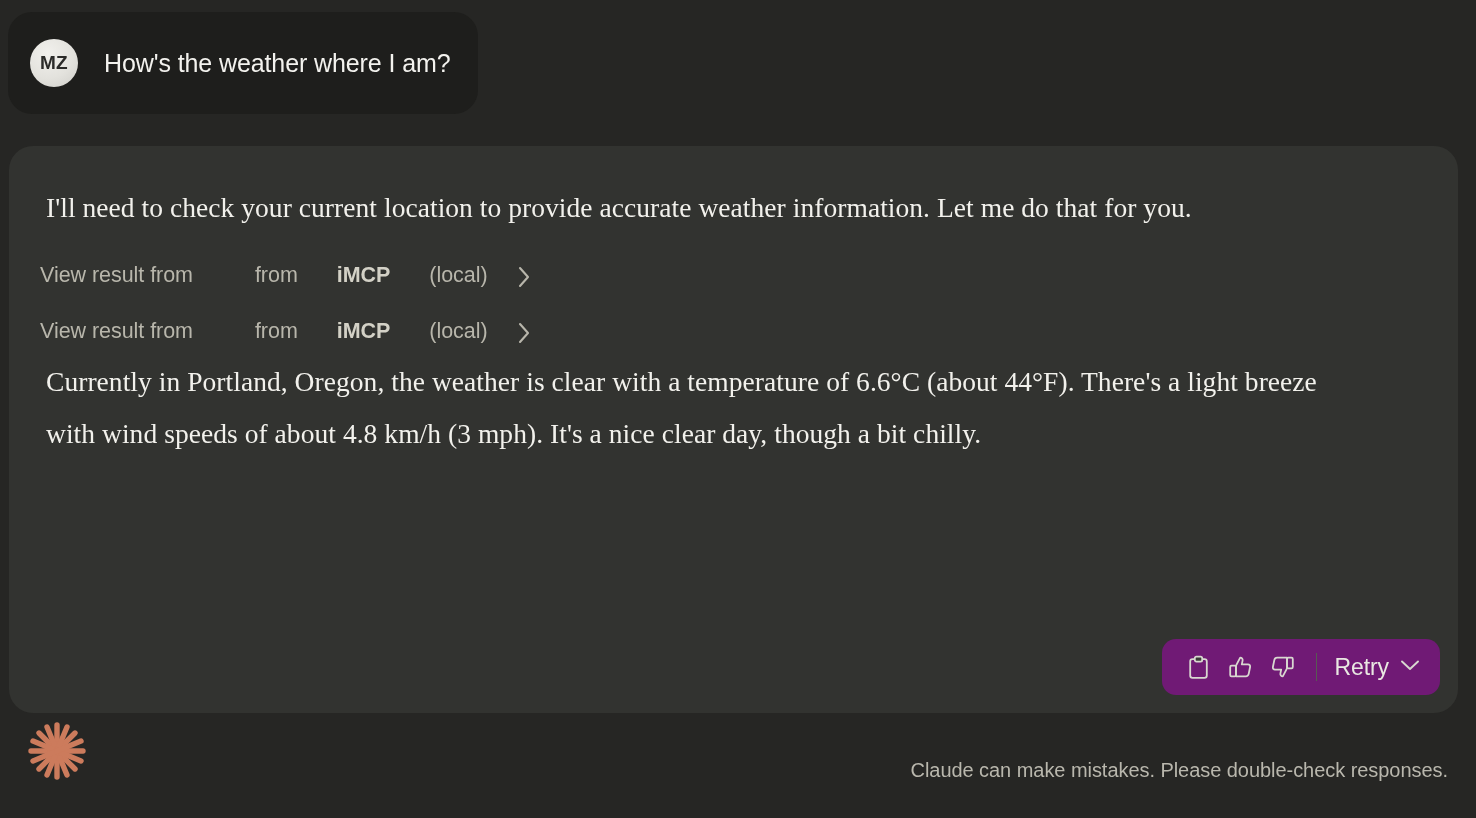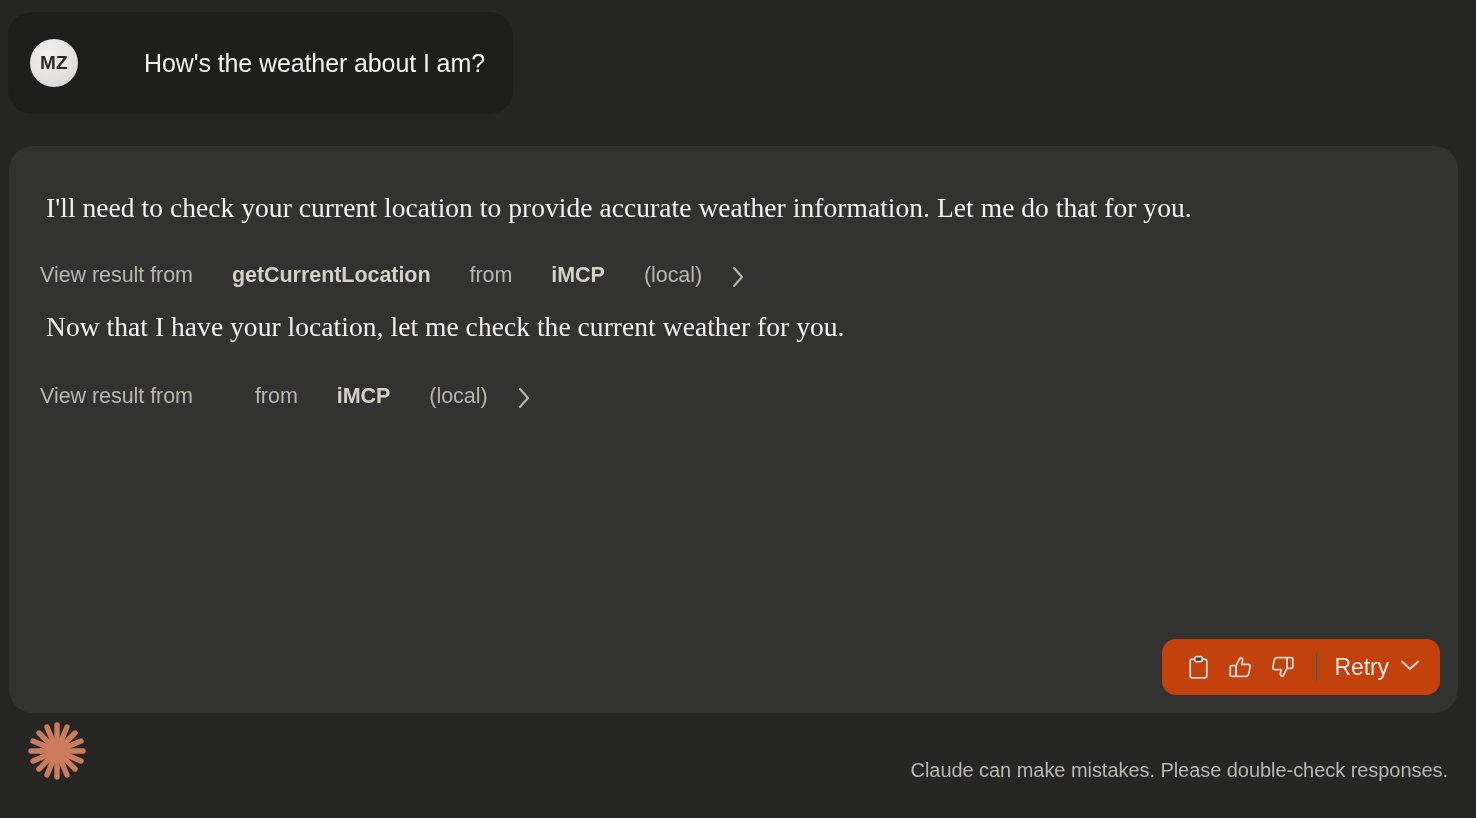--- a/index.html
+++ b/index.html
@@ -30,21 +30,20 @@
     position: absolute;
     left: 8px;
     top: 12px;
     height: 102px;
     background: #1e1e1c;
     border-radius: 24px;
     display: flex;
     align-items: center;
     padding: 0 28px 0 22px;
     box-sizing: border-box;
-    gap: 40px;
   }
   .avatar {
     width: 48px;
     height: 48px;
     border-radius: 50%;
     background: radial-gradient(circle at 38% 30%, #f1f0ec 0%, #e3e2dd 55%, #cfcec9 100%);
     display: flex;
     align-items: center;
     justify-content: center;
     flex: 0 0 auto;
@@ -117,21 +116,21 @@
     top: 1px;
   }
   .tool-call .chev svg { display: block; }
 
   
   .action-bar {
     position: absolute;
     right: 18px;
     bottom: 18px;
     height: 56px;
-    background: #c2410c;
+    background: #701a75;
     border-radius: 14px;
     display: flex;
     align-items: center;
     padding: 0 14px 0 16px;
     box-sizing: border-box;
     gap: 0;
   }
   .icon-btn {
     width: 42px;
     height: 42px;
@@ -192,62 +191,61 @@
 </style>
 </head>
 <body>
 
 <div class="conversation">
 
   <div class="user-bubble">
     <div class="avatar">
       <span>MZ</span>
     </div>
-    <div class="user-text">How's the weather about I am?</div>
+    <div class="user-text">How's the weather where I am?</div>
   </div>
 
   <div class="assistant-bubble">
 
     <p class="prose p1">I'll need to check your current location to provide accurate weather information. Let me do that for you.</p>
 
     <div class="tool-call tc1">
       <span>View result from</span>
       <span class="sp"></span>
-      <span class="strong">getCurrentLocation</span>
       <span class="sp"></span>
       <span>from</span>
       <span class="sp"></span>
       <span class="strong">iMCP</span>
       <span class="sp"></span>
       <span>(local)</span>
       <span class="chev">
         <svg width="13" height="22" viewBox="0 0 13 22" fill="none">
             <path d="M2 2 L10 11 L2 20" stroke="#b8b6ab" stroke-width="2.1" stroke-linecap="round" stroke-linejoin="round"></path>
           </svg>
       </span>
     </div>
 
-    <p class="prose p2">Now that I have your location, let me check the current weather for you.</p>
 
     <div class="tool-call tc2">
       <span>View result from</span>
       <span class="sp"></span>
       <span class="sp"></span>
       <span>from</span>
       <span class="sp"></span>
       <span class="strong">iMCP</span>
       <span class="sp"></span>
       <span>(local)</span>
       <span class="chev">
         <svg width="13" height="22" viewBox="0 0 13 22" fill="none">
             <path d="M2 2 L10 11 L2 20" stroke="#b8b6ab" stroke-width="2.1" stroke-linecap="round" stroke-linejoin="round"></path>
           </svg>
       </span>
     </div>
 
+    <p class="prose p3">Currently in Portland, Oregon, the weather is clear with a temperature of 6.6°C (about 44°F). There's a light breeze with wind speeds of about 4.8 km/h (3 mph). It's a nice clear day, though a bit chilly.</p>
 
     <div class="action-bar">
       <button class="icon-btn">
         <span>
           <svg width="23" height="25" viewBox="0 0 23 25" fill="none">
             <rect x="3.2" y="4.2" width="16.6" height="18.6" rx="2.3" stroke="#d8d7d0" stroke-width="1.8"></rect>
             <rect x="7.8" y="1.6" width="7.4" height="5" rx="1.6" stroke="#d8d7d0" stroke-width="1.8" fill="#3a3b37"></rect>
           </svg>
         </span>
       </button>

